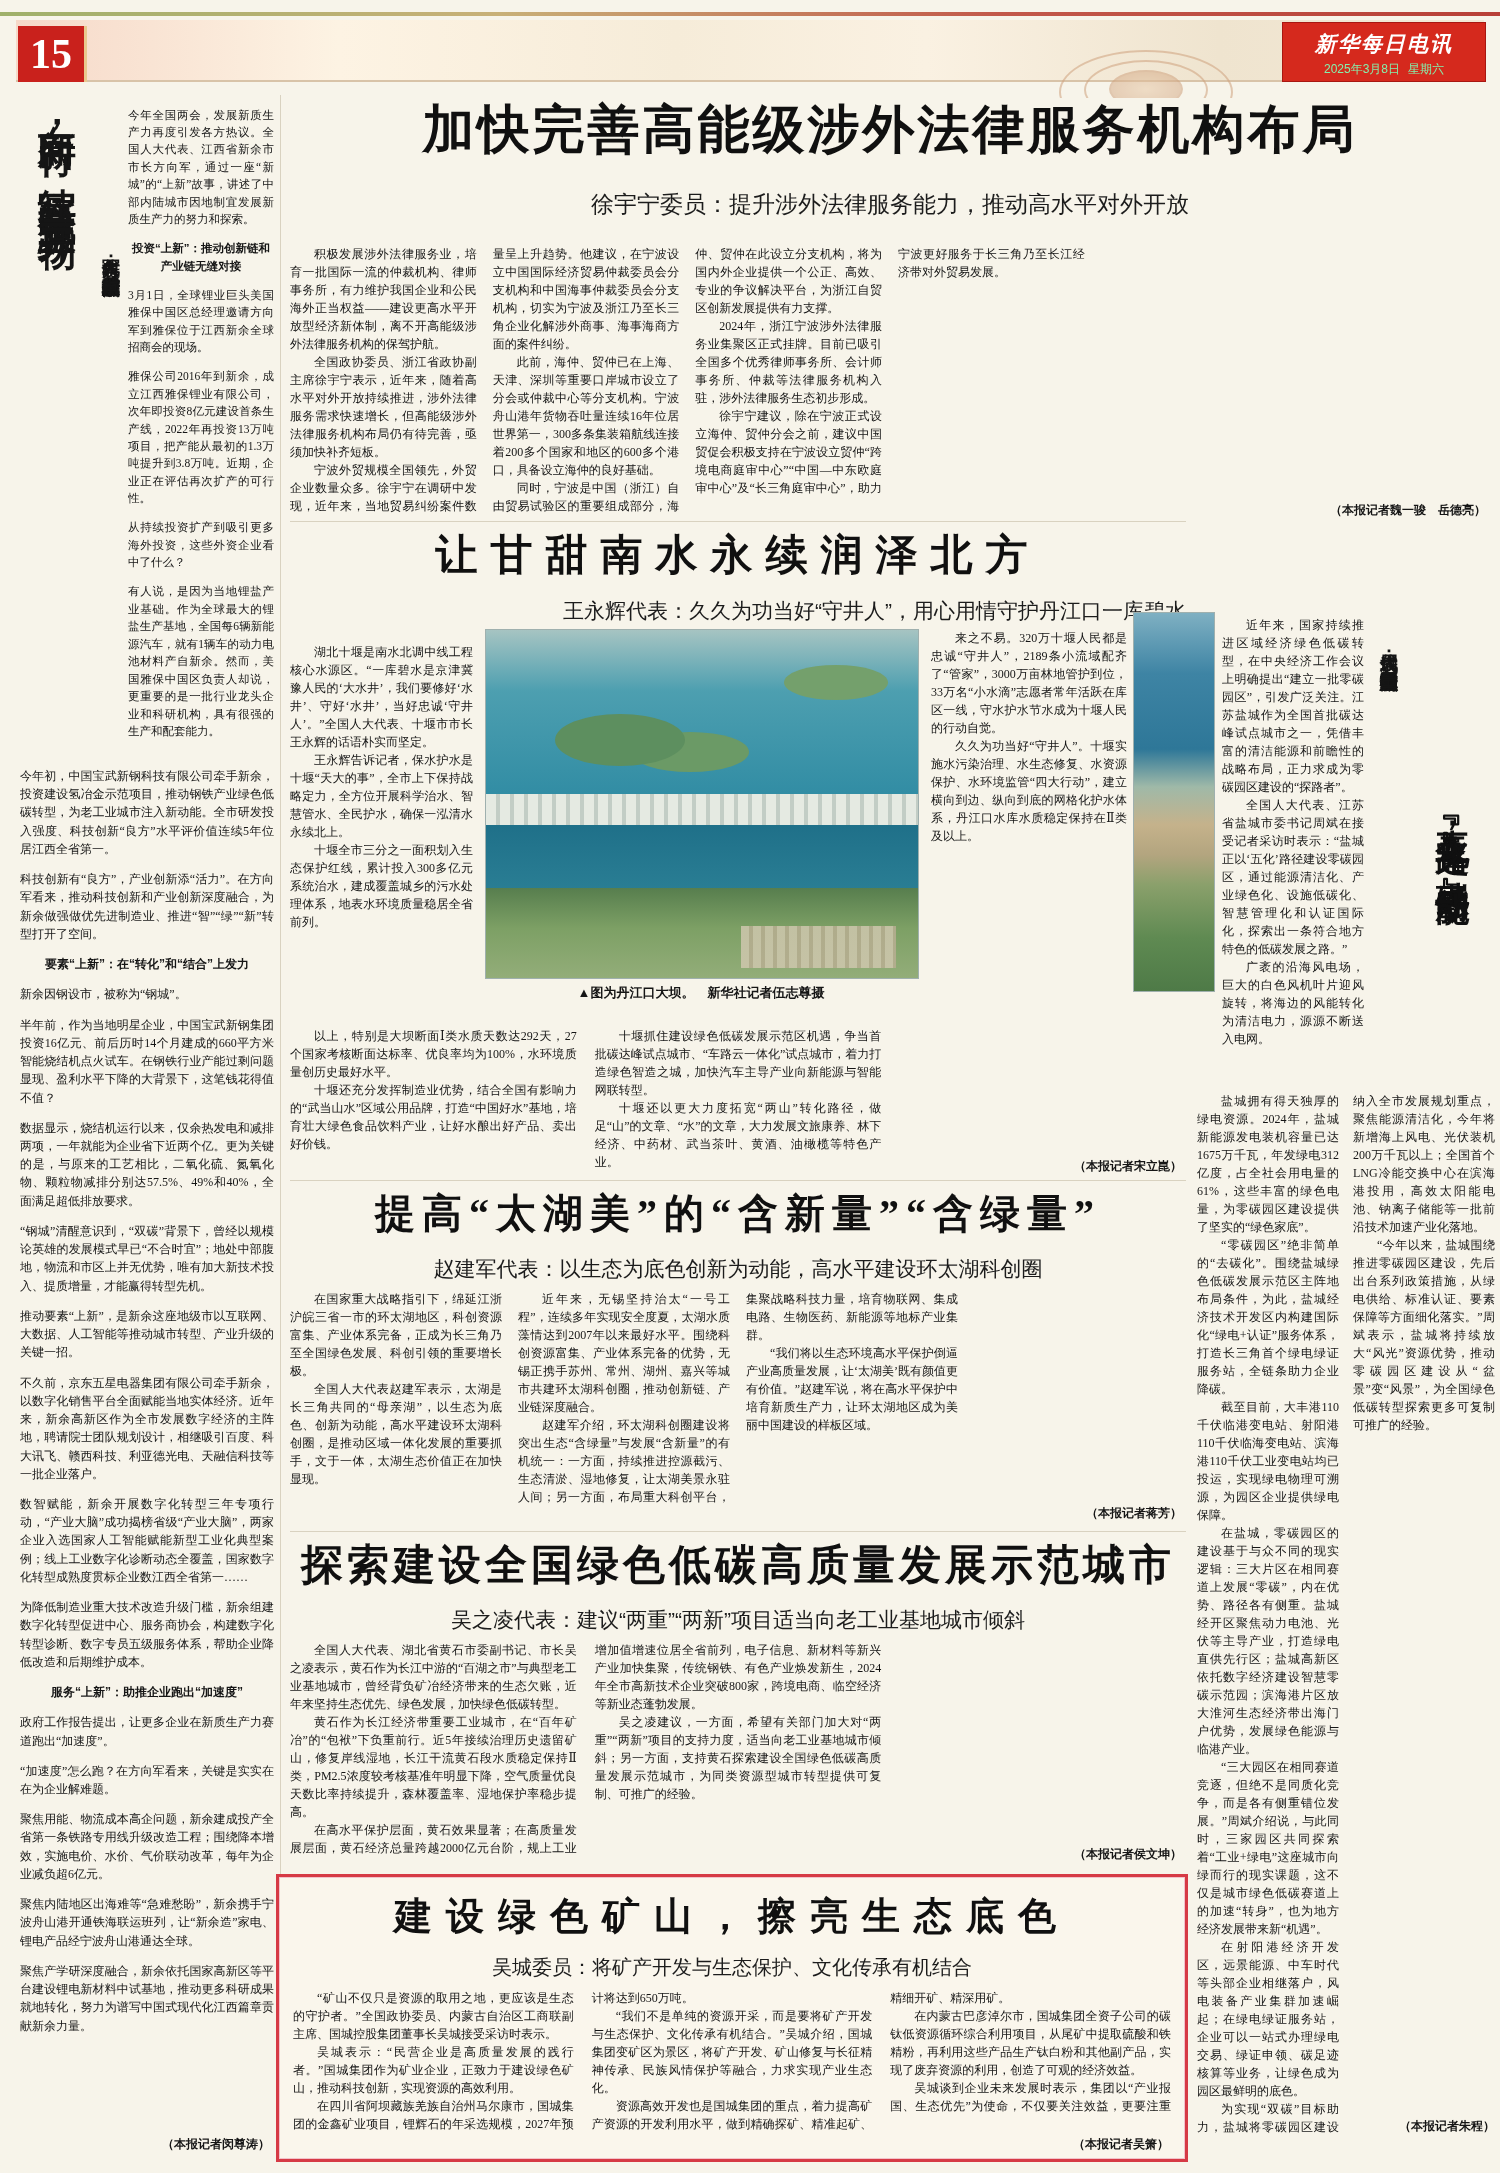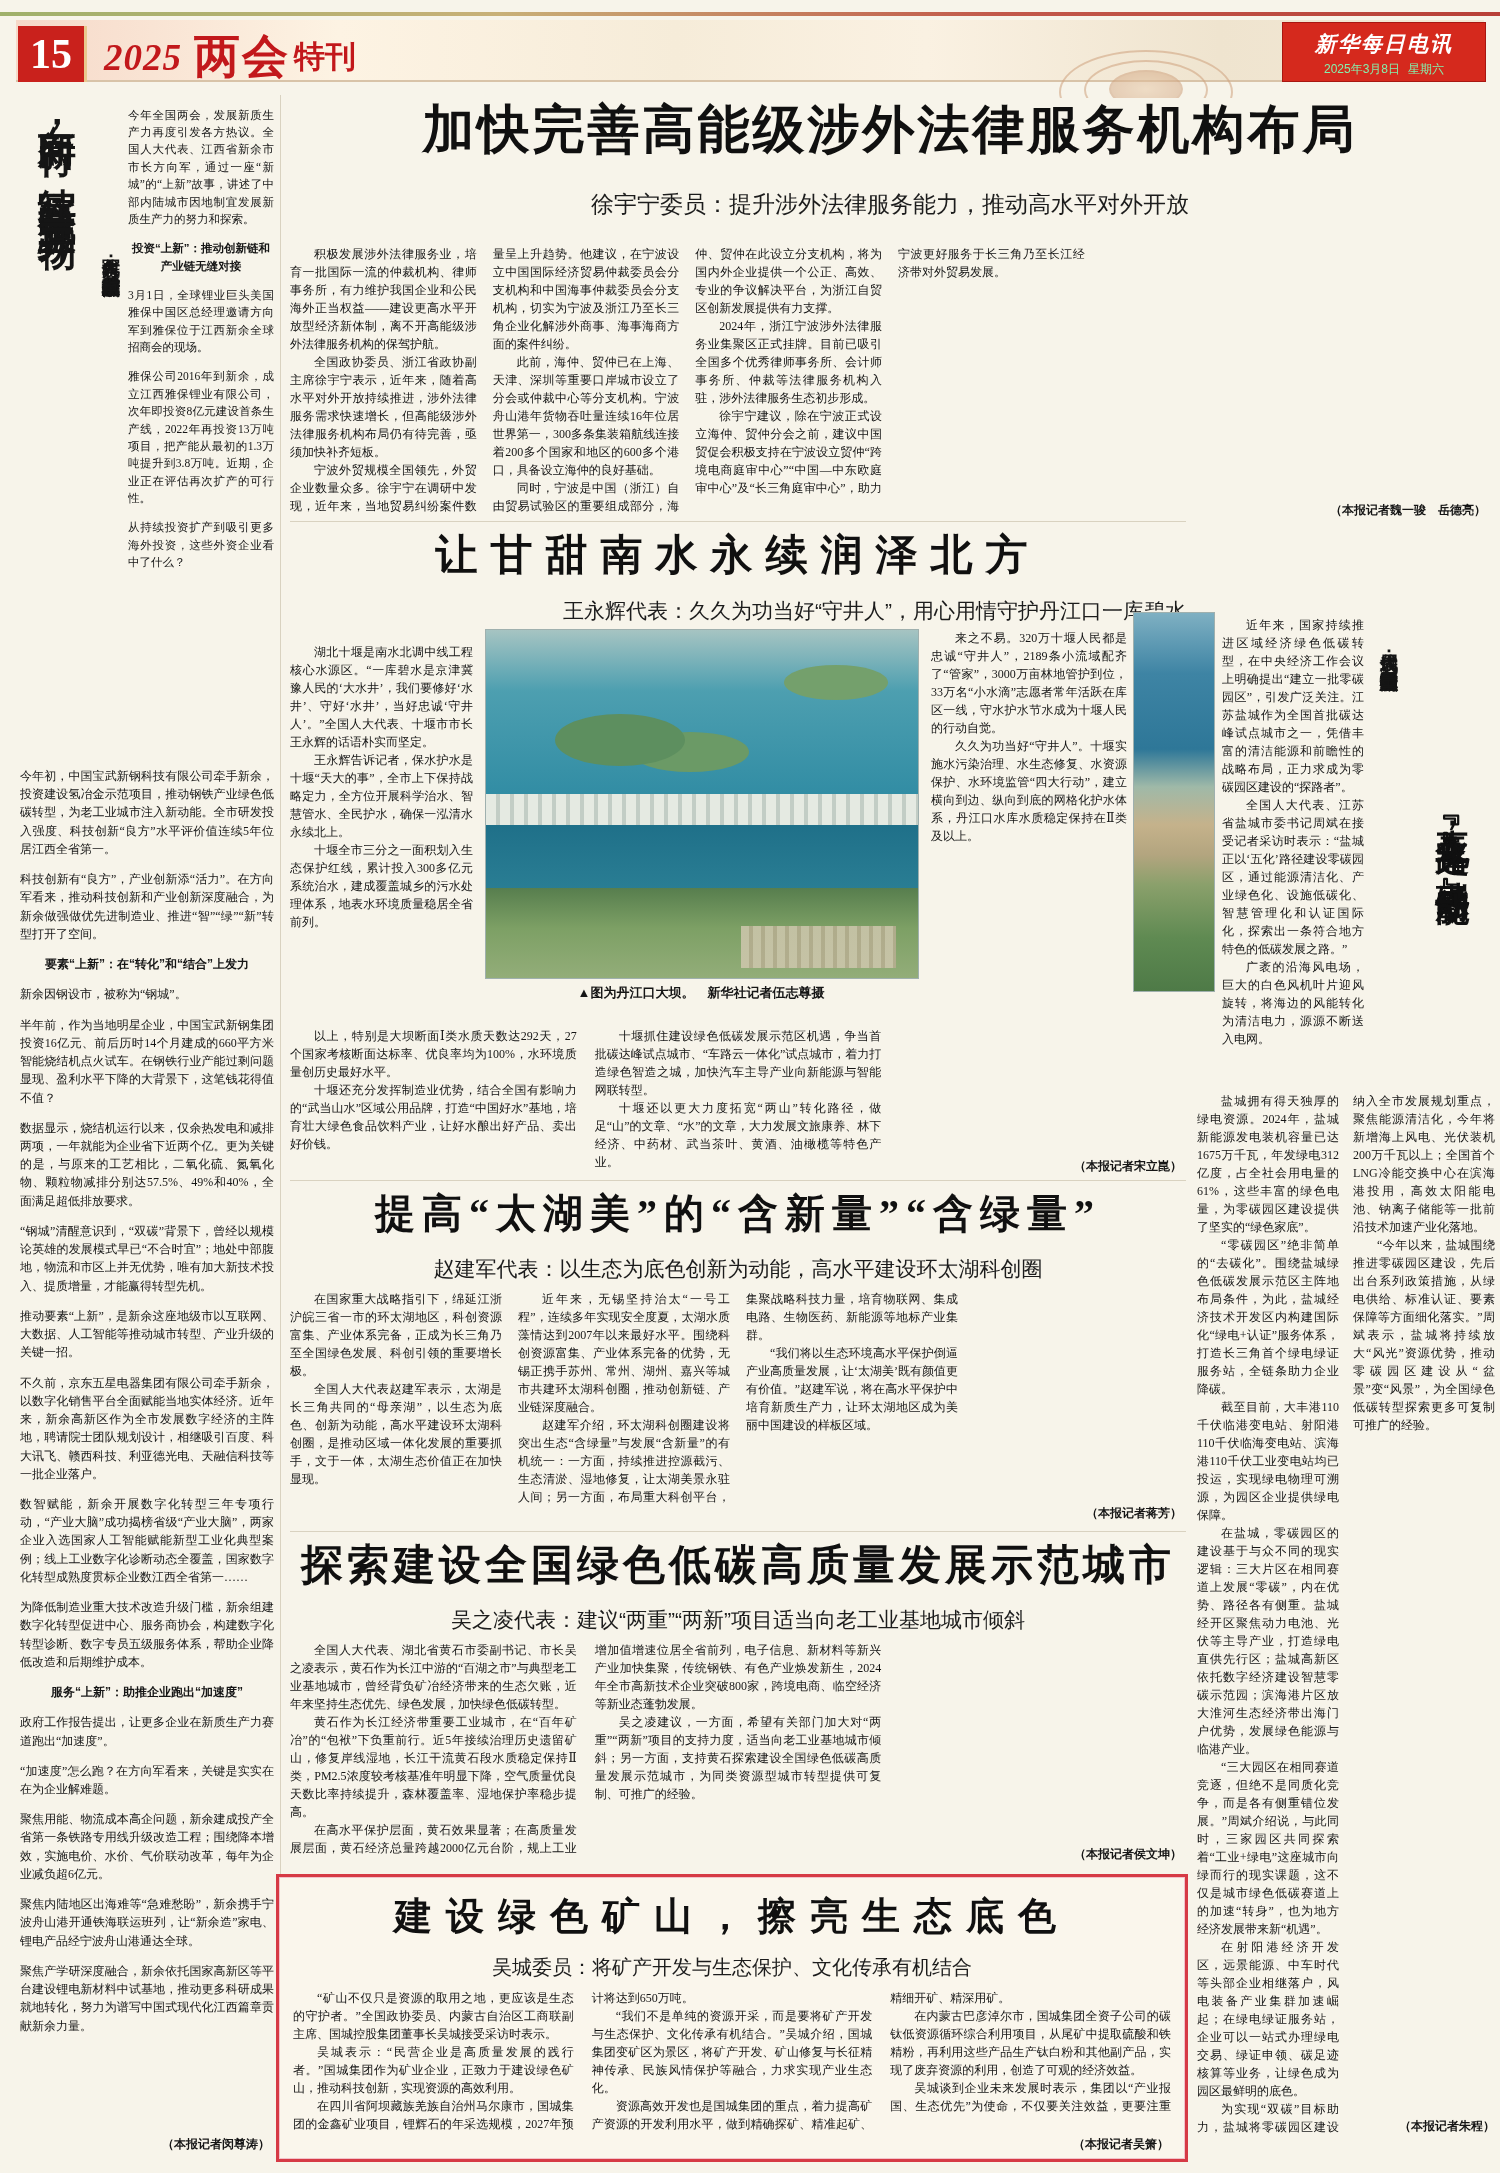--- a/index.html
+++ b/index.html
@@ -112,44 +112,40 @@
 
   <div class="abs top-rule"></div>
   <div class="abs header-band">
     <div class="abs rings">
         <i></i>
         <i></i>
         <i></i>
       </div>
   </div>
   <div class="abs page-num">15</div>
-  <div class="abs edition">
-    <span class="ed-year">2025</span>
-    <span class="ed-main">两会</span>
-    <span class="ed-suffix">特刊</span>
-  </div>
   <div class="abs masthead">
     <div class="mast-name">新华每日电讯</div>
     <div class="mast-date">
       <span>2025年3月8日</span><span class="wk">星期六</span>
     </div>
   </div>
 
   <div class="abs vdiv" style="left:280px;top:95px;height:2062px;"></div>
 
   <div class="abs" id="left-art">
     <div class="la-row">
       <div class="la-headline">向新而行，续写新时代『天工开物』</div>
       <div class="la-subtitle">方向军代表：用改革手段打通束缚新质生产力发展的堵点卡点</div>
       <div class="la-topbody">
           <p>今年全国两会，发展新质生产力再度引发各方热议。全国人大代表、江西省新余市市长方向军，通过一座“新城”的“上新”故事，讲述了中部内陆城市因地制宜发展新质生产力的努力和探索。</p>
           <p class="ph-sub">投资“上新”：推动创新链和产业链无缝对接</p>
           <p>3月1日，全球锂业巨头美国雅保中国区总经理邀请方向军到雅保位于江西新余全球招商会的现场。</p>
           <p>雅保公司2016年到新余，成立江西雅保锂业有限公司，次年即投资8亿元建设首条生产线，2022年再投资13万吨项目，把产能从最初的1.3万吨提升到3.8万吨。近期，企业正在评估再次扩产的可行性。</p>
           <p>从持续投资扩产到吸引更多海外投资，这些外资企业看中了什么？</p>
+          <p>有人说，是因为当地锂盐产业基础。作为全球最大的锂盐生产基地，全国每6辆新能源汽车，就有1辆车的动力电池材料产自新余。然而，美国雅保中国区负责人却说，更重要的是一批行业龙头企业和科研机构，具有很强的生产和配套能力。</p>
         </div>
     </div>
     <div class="la-bottom">
         <p>今年初，中国宝武新钢科技有限公司牵手新余，投资建设氢冶金示范项目，推动钢铁产业绿色低碳转型，为老工业城市注入新动能。全市研发投入强度、科技创新“良方”水平评价值连续5年位居江西全省第一。</p>
         <p>科技创新有“良方”，产业创新添“活力”。在方向军看来，推动科技创新和产业创新深度融合，为新余做强做优先进制造业、推进“智”“绿”“新”转型打开了空间。</p>
         <p class="ph-sub">要素“上新”：在“转化”和“结合”上发力</p>
         <p>新余因钢设市，被称为“钢城”。</p>
         <p>半年前，作为当地明星企业，中国宝武新钢集团投资16亿元、前后历时14个月建成的660平方米智能烧结机点火试车。在钢铁行业产能过剩问题显现、盈利水平下降的大背景下，这笔钱花得值不值？</p>
         <p>数据显示，烧结机运行以来，仅余热发电和减排两项，一年就能为企业省下近两个亿。更为关键的是，与原来的工艺相比，二氧化硫、氮氧化物、颗粒物减排分别达57.5%、49%和40%，全面满足超低排放要求。</p>
         <p>“钢城”清醒意识到，“双碳”背景下，曾经以规模论英雄的发展模式早已“不合时宜”；地处中部腹地，物流和市区上并无优势，唯有加大新技术投入、提质增量，才能赢得转型先机。</p>

